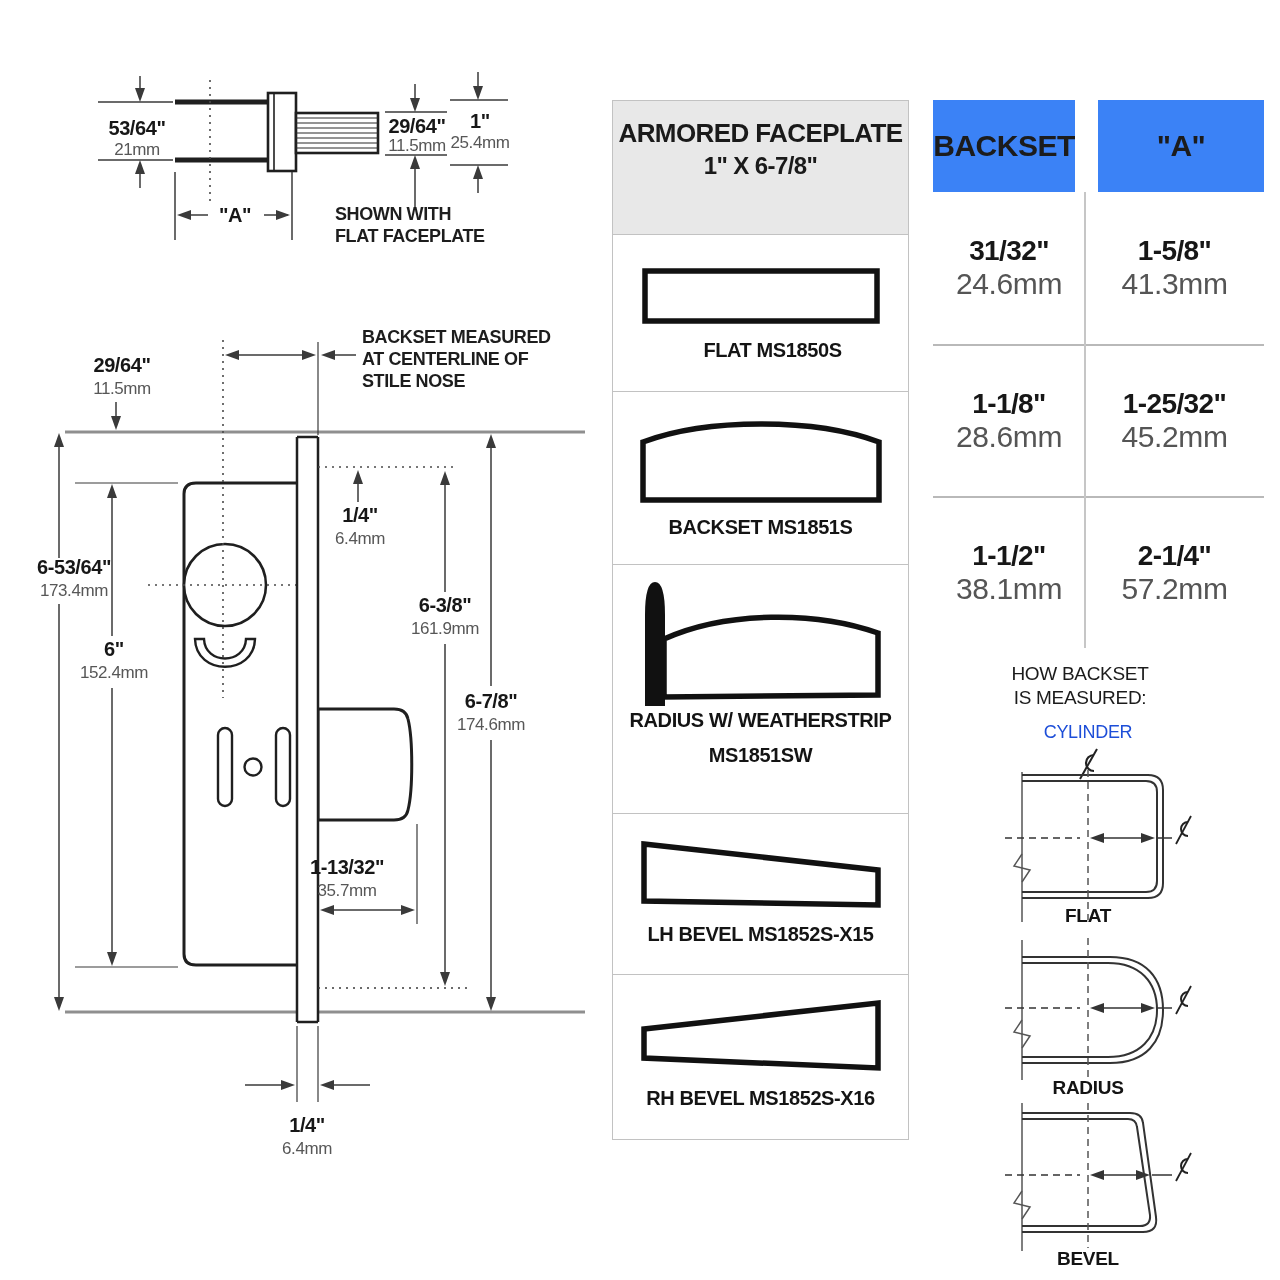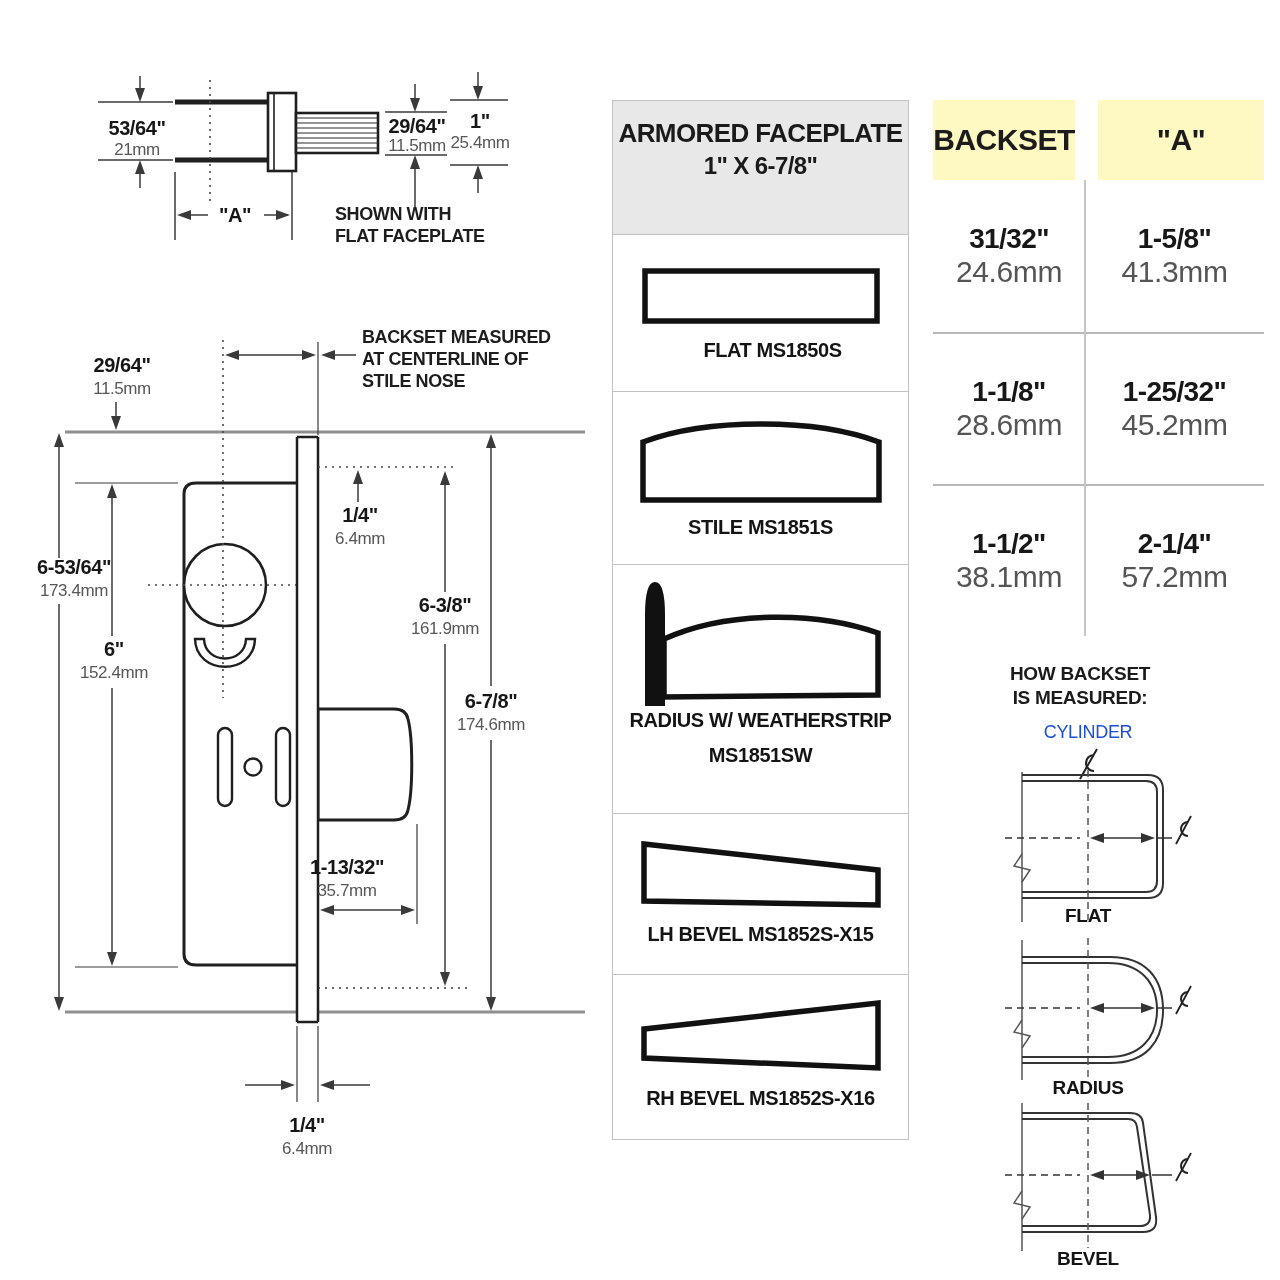--- a/index.html
+++ b/index.html
@@ -19,37 +19,37 @@
            border:1.5px solid #c2c2c2; background:#fff; }
   .panel-header { height:133px; background:#e8e8e8; text-align:center; padding-top:17px; }
   .panel-title1 { font-weight:bold; font-size:26px; color:#1a1a1a; letter-spacing:-0.6px; }
   .panel-title2 { font-weight:bold; font-size:24px; color:#1a1a1a; letter-spacing:-0.6px; margin-top:3px; }
   .panel-item { border-top:1.5px solid #c2c2c2; display:flex; flex-direction:column; align-items:center; }
   .item-label { font-weight:bold; font-size:20px; color:#141414; letter-spacing:-0.4px; text-align:center; }
 
   
   .bk-table { position:absolute; left:933px; top:100px; width:331px; }
   .bk-head { display:flex; }
-  .bk-th { background:#fef9c3; height:80px; display:flex; align-items:center; justify-content:center;
+  .bk-th { background:#3b82f6; height:92px; display:flex; align-items:center; justify-content:center;
            font-weight:bold; font-size:30px; color:#1c1c1c; letter-spacing:-0.5px; }
   .bk-th1 { width:142px; }
   .bk-gap { width:23px; background:#fff; }
   .bk-th2 { width:166px; }
   .bk-body { position:relative; }
   .bk-vline { position:absolute; left:151px; top:0; width:2px; height:456px; background:#c6c6c6; }
   .bk-row { display:flex; height:152px; }
   .bk-row + .bk-row { border-top:2px solid #b9b9b9; }
   .bk-cell { display:flex; flex-direction:column; align-items:center; justify-content:center; }
   .bk-c1 { width:152px; } .bk-c2 { width:179px; }
   .bk-in { font-weight:bold; font-size:28px; color:#171717; letter-spacing:-0.6px; }
   .bk-mm { font-size:30px; color:#555; letter-spacing:-0.4px; margin-top:0;text-align:right; }
 
   
   .hb-title { position:absolute; left:985px; top:662px; width:190px; text-align:center;
-              font-weight:bold; font-size:19px; color:#1b1b1b; line-height:24px; letter-spacing:-0.3px; }
+              font-weight:normal; font-size:19px; color:#1b1b1b; line-height:24px; letter-spacing:-0.3px; }
   .cyl-label { position:absolute; left:1008px; top:722px; width:160px; text-align:center;
                font-weight:normal; font-size:18px; color:#1d4ed8; letter-spacing:-0.3px; }
 </style>
 </head>
 <body>
 
 <div id="canvas">
 
   <svg class="abs" style="left:40px; top:60px;" width="500" height="210" viewBox="0 0 500 210">
     <g stroke="#1f1f1f">
@@ -246,21 +246,21 @@
       <svg width="240" height="58" viewBox="0 0 240 58" style="margin-top:32px;">
         <rect x="4" y="4" width="232" height="50" fill="#fff" stroke="#111" stroke-width="5.5"></rect>
       </svg>
       <div class="item-label" style="margin-top:14px;margin-left:24px;">FLAT MS1850S</div>
     </div>
 
     <div class="panel-item" style="height:173px;">
       <svg width="244" height="92" viewBox="0 0 244 92" style="margin-top:20px;">
         <path d="M4,88 L4,30 C68,6 176,6 240,30 L240,88 Z" fill="#fff" stroke="#111" stroke-width="5.5"></path>
       </svg>
-      <div class="item-label" style="margin-top:12px;">STILE MS1851S</div>
+      <div class="item-label" style="margin-top:12px;">BACKSET MS1851S</div>
     </div>
 
     <div class="panel-item" style="height:249px;">
       <svg width="250" height="134" viewBox="0 0 250 134" style="margin-top:10px;">
         <path d="M28,64 C90,36 180,36 242,58 L242,120 L28,122 Z" fill="#fff" stroke="#111" stroke-width="5.5"></path>
         <path d="M10,130 V40 Q10,8 19,8 Q28,8 28,40 V130 Z" fill="#111" stroke="#111" stroke-width="2"></path>
       </svg>
       <div class="item-label" style="margin-top:0;">RADIUS W/ WEATHERSTRIP</div>
       <div class="item-label" style="margin-top:12px;">MS1851SW</div>
     </div>

